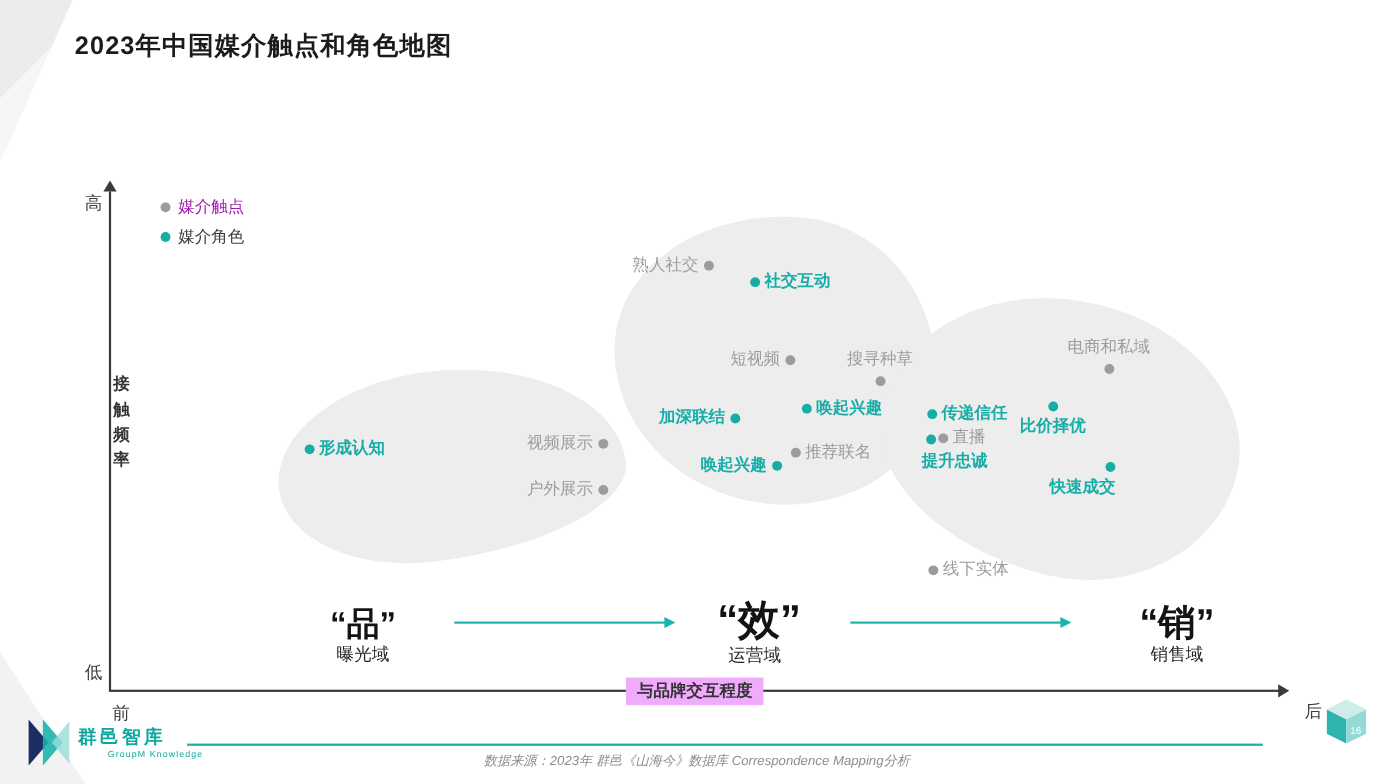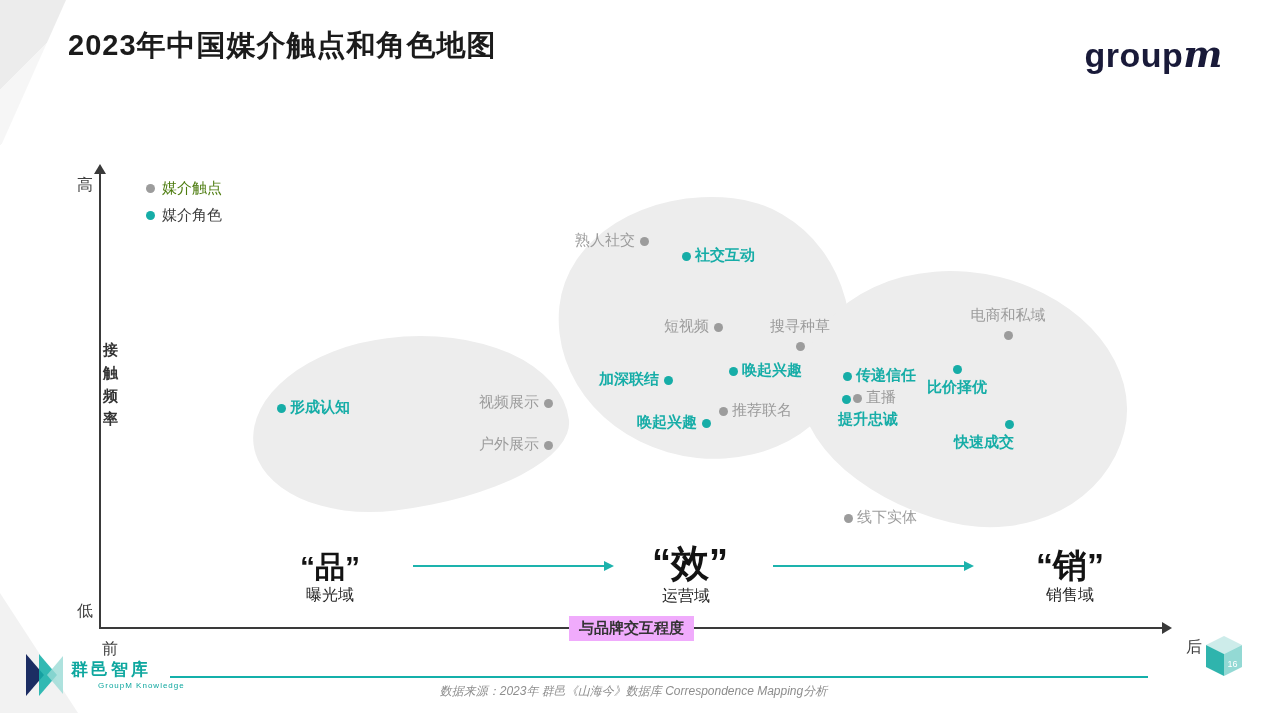--- a/index.html
+++ b/index.html
@@ -7,21 +7,21 @@
         font-family:"Liberation Sans","DejaVu Sans",sans-serif;color:#222;}
 
   
   .deco-tl{position:absolute;left:0;top:0;width:66px;height:148px;
            background:linear-gradient(135deg,#ececec 0 42%,#f6f6f6 42% 68%,#ffffff 68%);
            clip-path:polygon(0 0,100% 0,0 100%);}
   .deco-bl{position:absolute;left:0;bottom:0;width:78px;height:120px;background:#f2f2f2;
            clip-path:polygon(0 100%,100% 100%,0 0);z-index:0;}
 
   
-  .title{position:absolute;left:68px;top:26px;margin:0;font-size:29px;font-weight:700;
+  .title{position:absolute;left:68px;top:26px;margin:0;font-size:23px;font-weight:700;
          color:#1b1b1b;letter-spacing:1px;}
   .brand{position:absolute;right:44px;top:32px;font-size:34px;font-weight:600;color:#191a39;letter-spacing:.5px;}
   .brand-m{font-family:"DejaVu Serif","Liberation Serif",serif;font-style:italic;font-weight:700;font-size:37px;}
 
   
   .y-line{position:absolute;left:99px;top:174px;width:2px;height:454px;background:#3a3a3a;z-index:1;}
   .y-arrow{position:absolute;left:94px;top:164px;width:0;height:0;
            border-left:6px solid transparent;border-right:6px solid transparent;border-bottom:10px solid #3a3a3a;z-index:1;}
   .x-line{position:absolute;left:99px;top:627px;width:1064px;height:2px;background:#3a3a3a;z-index:1;}
   .x-arrow{position:absolute;left:1162px;top:622px;width:0;height:0;
@@ -35,21 +35,21 @@
            line-height:23px;text-align:center;word-break:break-all;z-index:2;}
   .x-title{position:absolute;left:569px;top:616px;font-size:15px;font-weight:700;color:#333;
            background:#f0abfc;padding:3px 10px;z-index:2;white-space:nowrap;}
 
   
   .legend{position:absolute;left:146px;top:175px;z-index:3;}
   .legend-row{display:flex;align-items:center;gap:7px;height:27px;font-size:15px;}
   .ldot{width:9px;height:9px;border-radius:50%;flex:none;}
   .ldot-gray{background:#9c9c9c;}
   .ldot-teal{background:#16ada7;}
-  .ltext-gray{color:#4d7c0f;}
+  .ltext-gray{color:#a21caf;}
   .ltext-dark{color:#3c3c3c;}
 
   
   .blob{position:absolute;background:#ededed;z-index:0;}
   .blob-left{left:252px;top:336px;width:316px;height:172px;
              border-radius:46% 54% 58% 42%/52% 60% 40% 48%;transform:rotate(-7deg);}
   .blob-mid{left:558px;top:196px;width:294px;height:262px;
             border-radius:55% 45% 48% 52%/48% 55% 45% 52%;transform:rotate(6deg);}
   .blob-right{left:800px;top:272px;width:328px;height:250px;
               border-radius:52% 48% 45% 55%/55% 48% 52% 45%;transform:rotate(14deg);}
@@ -97,21 +97,20 @@
 </head>
 <body>
 
 <div class="page">
 
   <div class="deco-tl"></div>
   <div class="deco-bl"></div>
 
   <h1 class="title">2023年中国媒介触点和角色地图</h1>
 
-  <div class="brand"><span>group</span><span class="brand-m">m</span></div>
 
   <div>
 
     <div class="blob blob-left"></div>
     <div class="blob blob-mid"></div>
     <div class="blob blob-right"></div>
 
     <div class="y-line"></div>
     <div class="y-arrow"></div>
     <div class="x-line"></div>

